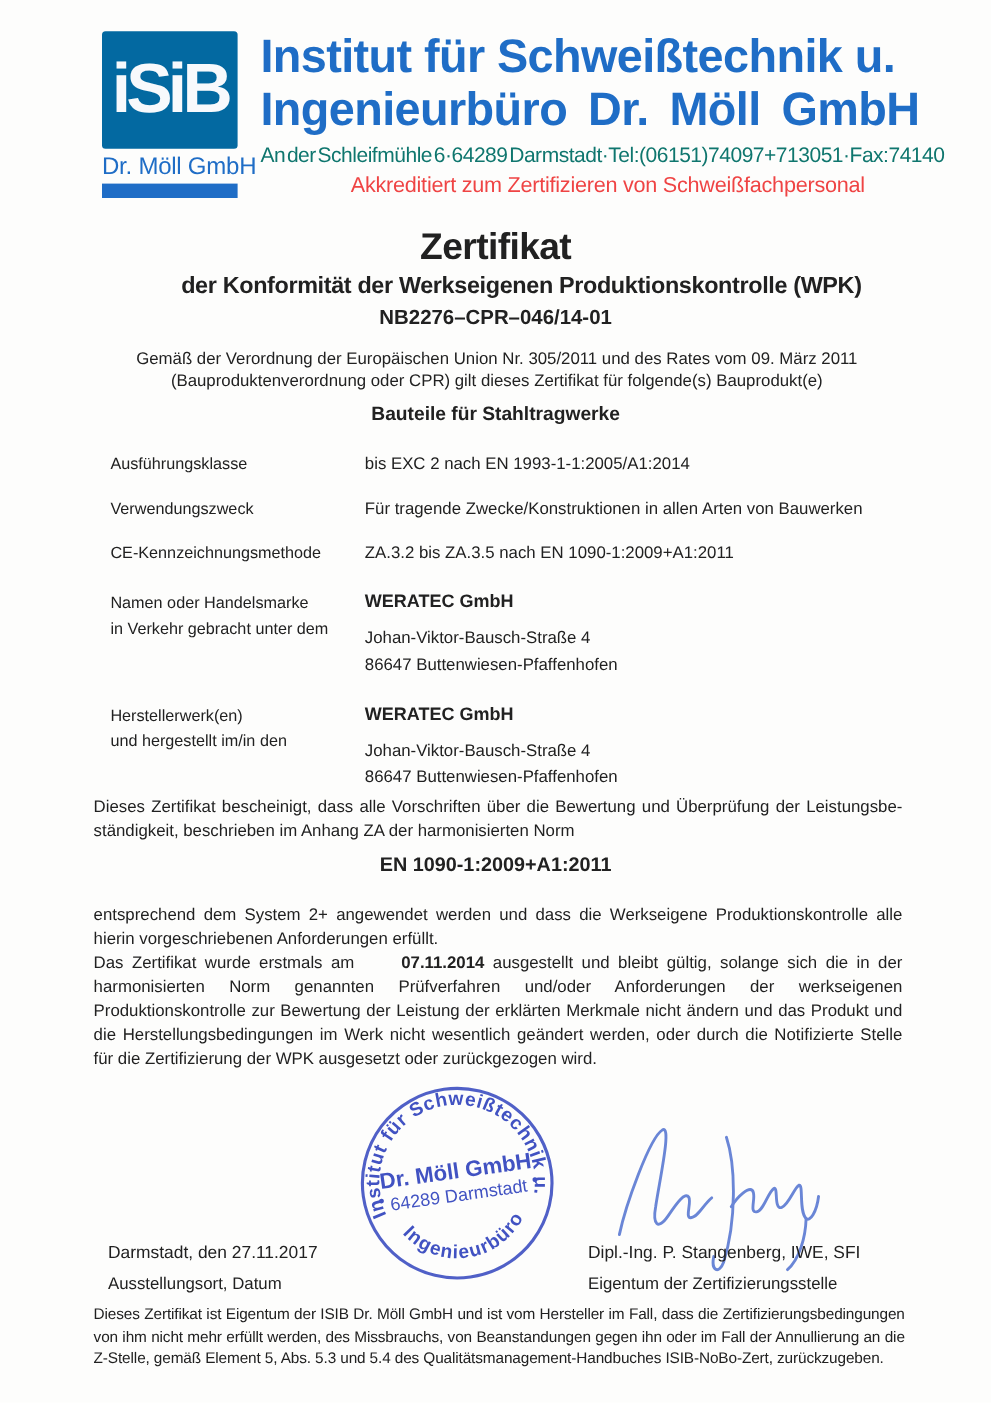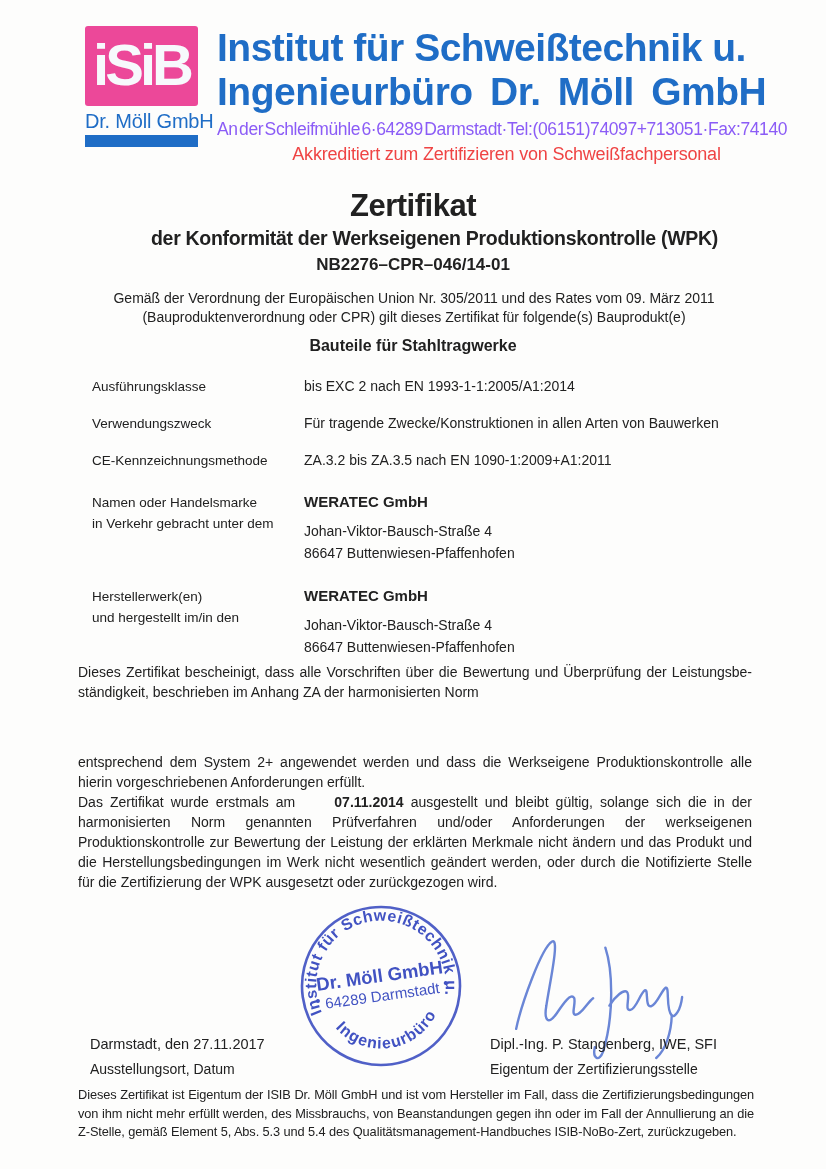--- a/index.html
+++ b/index.html
@@ -13,41 +13,41 @@
     position:relative;
     width:826px; height:1169px;
     background:#fdfdfc;
     overflow:hidden;
   }
 
   
   .header { position:absolute; top:26px; left:85px; right:30px; display:flex; }
   .logo-col { width:122px; flex:none; }
   .logo-box {
-    width:113px; height:80px;
-    background:#ec4899;
+    width:113px; height:98px;
+    background:#0369a1;
     border-radius:3px;
     color:#f7f9fc;
     display:flex; align-items:center; justify-content:center;
     font-weight:bold; font-size:58px; letter-spacing:-4px;
     padding-bottom:4px; box-sizing:border-box;
   }
   .logo-name {
     color:#1f6dc6; font-size:20px; margin-top:4px;
     white-space:nowrap; letter-spacing:-0.2px;
   }
   .logo-bar { width:113px; height:12px; background:#1f6dc6; margin-top:2px; }
   .header-main { padding-left:10px; flex:1; min-width:0; }
   .header-title {
     color:#1f6dc6; font-weight:bold; font-size:39px;
     line-height:1.13; letter-spacing:-0.5px; white-space:nowrap;
   }
   .header-title .line2 { word-spacing:7px; }
   .header-address {
-    color:#8b5cf6; font-size:17.5px; margin-top:5px;
+    color:#0f766e; font-size:17.5px; margin-top:5px;
     letter-spacing:-0.4px; word-spacing:-3px; white-space:nowrap;
   }
   .header-accred {
     color:#ef4444; font-size:18px; margin-top:4px;
     text-align:center; letter-spacing:-0.2px;
   }
 
   
   .sec-title { position:absolute; top:188px; left:0; right:0; text-align:center; }
   .cert-title { font-size:31px; font-weight:bold; letter-spacing:-0.5px; }
@@ -180,20 +180,21 @@
       <div class="party-value">
         <div class="party-company">WERATEC GmbH</div>
         <div class="party-street">Johan-Viktor-Bausch-Straße 4</div>
         <div class="party-city">86647 Buttenwiesen-Pfaffenhofen</div>
       </div>
     </div>
   </div>
 
   <div class="para sec-para1">Dieses Zertifikat bescheinigt, dass alle Vorschriften über die Bewertung und Überprüfung der Leistungsbe­ständigkeit, beschrieben im Anhang ZA der harmonisierten Norm</div>
 
+  <div class="sec-norm">EN 1090-1:2009+A1:2011</div>
 
   <div class="para sec-para2">entsprechend dem System 2+ angewendet werden und dass die Werkseigene Produktionskontrolle alle hierin vorgeschriebenen Anforderungen erfüllt.</div>
 
   <div class="para sec-para3">
     <span>Das Zertifikat wurde erstmals am </span><span class="b">07.11.2014</span><span> ausgestellt und bleibt gültig, solange sich die in der harmonisierten Norm genannten Prüfverfahren und/oder Anforderungen der werkseigenen Produktionskontrolle zur Bewertung der Leistung der erklärten Merkmale nicht ändern und das Produkt und die Herstellungsbedingungen im Werk nicht wesentlich geändert werden, oder durch die Notifizierte Stelle für die Zertifizierung der WPK ausgesetzt oder zurückgezogen wird.</span>
   </div>
 
   <div class="sec-sign">
 
     <svg class="stamp-svg" width="182" height="172" viewBox="0 0 182 172">

